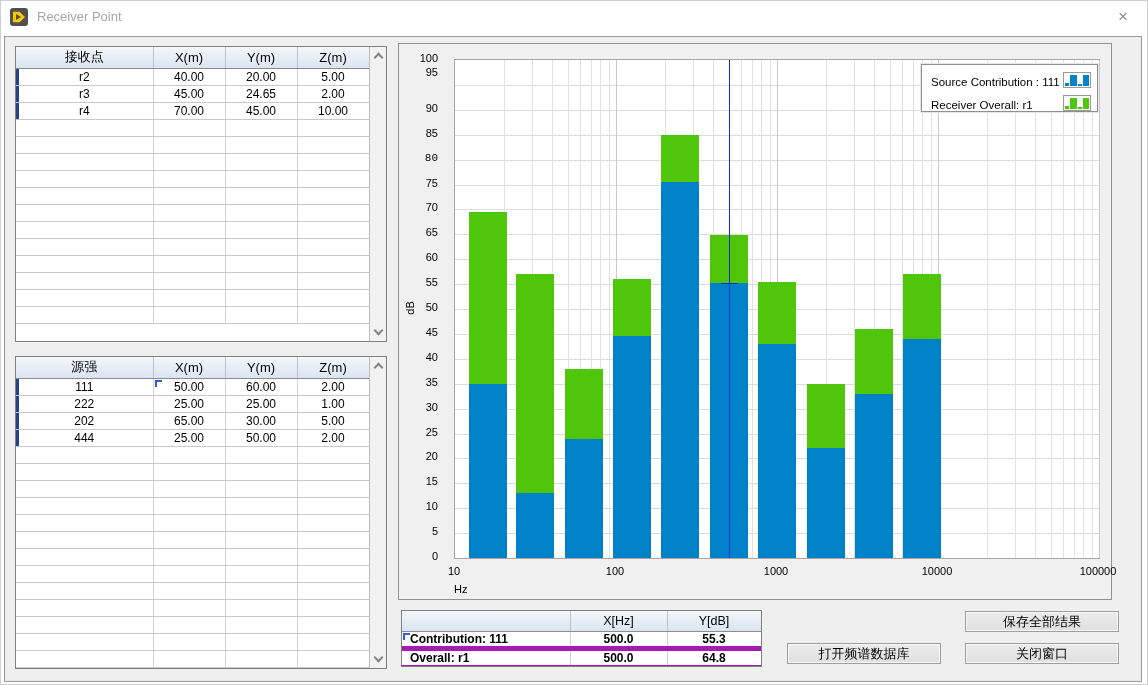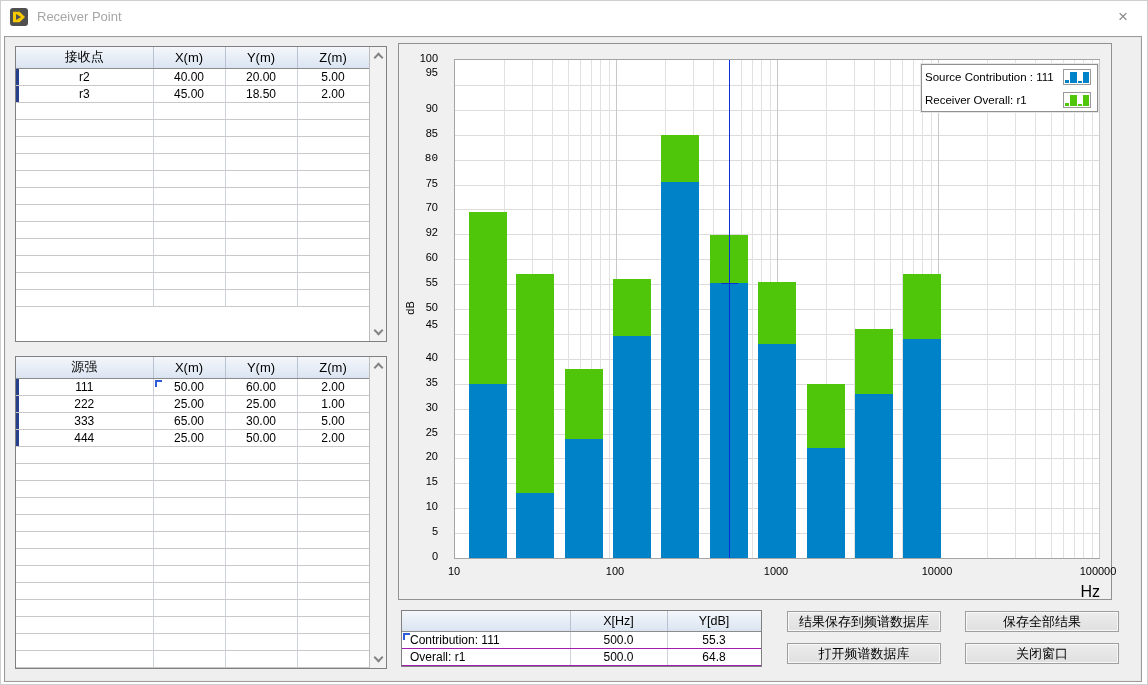--- a/index.html
+++ b/index.html
@@ -41,40 +41,40 @@
   .hgrid { position:absolute; left:0; right:0; height:1px; background:#dcdcdc; }
   .vgrid { position:absolute; top:0; bottom:0; width:1px; background:#e1e1e1; }
   .vgrid.major { background:#c9c9c9; }
   .bar { position:absolute; bottom:0; z-index:1; }
   .cursor-v { position:absolute; top:0; bottom:0; width:1px; z-index:3; }
   .cursor-h { position:absolute; width:17px; height:1px; z-index:3; }
   #yticks .ytick { position:absolute; right:673px; width:40px; text-align:right; font-size:11px; color:#000; }
   #xticks { position:absolute; left:0; top:521px; width:100%; height:14px; }
   #xticks .xtick { position:absolute; transform:translateX(-50%); font-size:11px; color:#000; }
   .db-label { position:absolute; left:4px; top:258px; font-size:11px; transform:rotate(-90deg); }
-  .hz-label { position:absolute; left:55px; width:646px; top:539px; text-align:right; font-size:16px; }
+  .hz-label { position:absolute; left:55px; width:646px; top:539px; text-align:left; font-size:11px; }
 
   .legend { position:absolute; left:522px; top:20px; width:177px; height:48px; background:#fff;
       border:1px solid #8f8f8f; box-shadow:0 0 0 1px #e6e6e6; }
-  .legend-row { height:23px; display:flex; align-items:center; padding:0 6px 0 3px; font-size:11.5px; color:#000; }
+  .legend-row { height:23px; display:flex; align-items:flex-end; padding:0 6px 0 9px; font-size:11.5px; color:#000; }
   .legend-row .lg-text { flex:1; white-space:nowrap; }
   .legend-icon { width:28px; height:16px; border:1px solid #9a9a9a; background:#fff;
       display:flex; align-items:flex-end; justify-content:center; gap:1px; padding:1px 1px; }
   .legend-icon i { display:block; }
   .legend-icon i:nth-child(1){ width:5px; height:3px; }
   .legend-icon i:nth-child(2){ width:7px; height:11px; }
   .legend-icon i:nth-child(3){ width:5px; height:2px; }
   .legend-icon i:nth-child(4){ width:7px; height:11px; }
 
   
   #readout-panel { position:absolute; left:400px; top:609px; width:361px; height:57px; background:#fff; border:1px solid #808080; overflow:hidden; }
   #readout-panel table { border-collapse:collapse; table-layout:fixed; width:359px; }
   #readout-panel th { height:20px; font-size:12.5px; font-weight:normal; background:linear-gradient(#f4f7fb,#dae4f1);
       border-right:1px solid #b9c2d0; border-bottom:1px solid #8c8c8c; }
-  #readout-panel td { height:17px; font-size:12px; border-right:1px solid #cdd2da; border-bottom:1px solid #a21caf; position:relative; }
+  #readout-panel td { height:17px; font-size:12px; border-right:1px solid #cdd2da; border-bottom:5px solid #a21caf; position:relative;font-weight:bold; }
   #readout-panel td.lbl { text-align:left; padding-left:8px; }
   #readout-panel td.num { text-align:center; }
 
   
   .btn { position:absolute; width:154px; height:21px; background:linear-gradient(#ececec,#e0e0e0);
       border:1px solid #9e9e9e; box-shadow:inset 0 0 0 1px #f7f7f7; font-size:13px; color:#000;
       text-align:center; line-height:19px; cursor:default; font-family:inherit; }
   #btn-save-db  { left:786px; top:610px; }
   #btn-save-all { left:964px; top:610px; }
   #btn-open-db  { left:786px; top:642px; }
@@ -115,22 +115,28 @@
       <tbody>
         <tr class="data-row">
           <td>r2</td>
           <td>40.00</td>
           <td>20.00</td>
           <td>5.00</td>
         </tr>
         <tr class="data-row">
           <td>r3</td>
           <td>45.00</td>
-          <td>18.50</td>
+          <td>24.65</td>
           <td>2.00</td>
+        </tr>
+        <tr class="data-row">
+          <td>r4</td>
+          <td>70.00</td>
+          <td>45.00</td>
+          <td>10.00</td>
         </tr>
       <tr>
             <td></td>
             <td></td>
             <td></td>
             <td></td>
           </tr>
           <tr>
             <td></td>
             <td></td>
@@ -228,21 +234,21 @@
           <td>60.00</td>
           <td>2.00</td>
         </tr>
         <tr class="data-row">
           <td>222</td>
           <td>25.00</td>
           <td>25.00</td>
           <td>1.00</td>
         </tr>
         <tr class="data-row">
-          <td>333</td>
+          <td>202</td>
           <td>65.00</td>
           <td>30.00</td>
           <td>5.00</td>
         </tr>
         <tr class="data-row">
           <td>444</td>
           <td>25.00</td>
           <td>50.00</td>
           <td>2.00</td>
         </tr>
@@ -337,25 +343,25 @@
     <div id="yticks">
         <div class="ytick" style="top: 506px;">0</div>
         <div class="ytick" style="top: 481.1px;">5</div>
         <div class="ytick" style="top: 456.2px;">10</div>
         <div class="ytick" style="top: 431.3px;">15</div>
         <div class="ytick" style="top: 406.4px;">20</div>
         <div class="ytick" style="top: 381.5px;">25</div>
         <div class="ytick" style="top: 356.6px;">30</div>
         <div class="ytick" style="top: 331.7px;">35</div>
         <div class="ytick" style="top: 306.8px; text-align: right;">40</div>
-        <div class="ytick" style="top: 274px; padding-left: 13px;">45</div>
+        <div class="ytick" style="top: 282px; padding-left: 13px;">45</div>
         <div class="ytick" style="top: 257px;">50</div>
         <div class="ytick" style="top: 232.1px;">55</div>
         <div class="ytick" style="top: 207.2px;">60</div>
-        <div class="ytick" style="top: 182.3px;">92</div>
+        <div class="ytick" style="top: 182.3px;">65</div>
         <div class="ytick" style="top: 157.4px;">70</div>
         <div class="ytick" style="top: 132.5px;">75</div>
         <div class="ytick" style="top: 107.6px; font-family: Liberation Mono, monospace;">80</div>
         <div class="ytick" style="top: 82.7px;">85</div>
         <div class="ytick" style="top: 57.8px;">90</div>
         <div class="ytick" style="top: 22px;">95</div>
         <div class="ytick" style="top: 8px;">100</div>
       </div>
     <div id="plot">
         <div class="hgrid" style="top: 473.1px;"></div>
@@ -488,18 +494,17 @@
         </tr>
         <tr>
           <td class="lbl">Overall: r1</td>
           <td class="num">500.0</td>
           <td class="num">64.8</td>
         </tr>
       </tbody>
     </table>
   </div>
 
-  <button class="btn" id="btn-save-db">结果保存到频谱数据库</button>
   <button class="btn" id="btn-save-all">保存全部结果</button>
   <button class="btn" id="btn-close">关闭窗口</button>
   <button class="btn" id="btn-open-db">打开频谱数据库</button>
 
 </div>
 
 </body></html>

